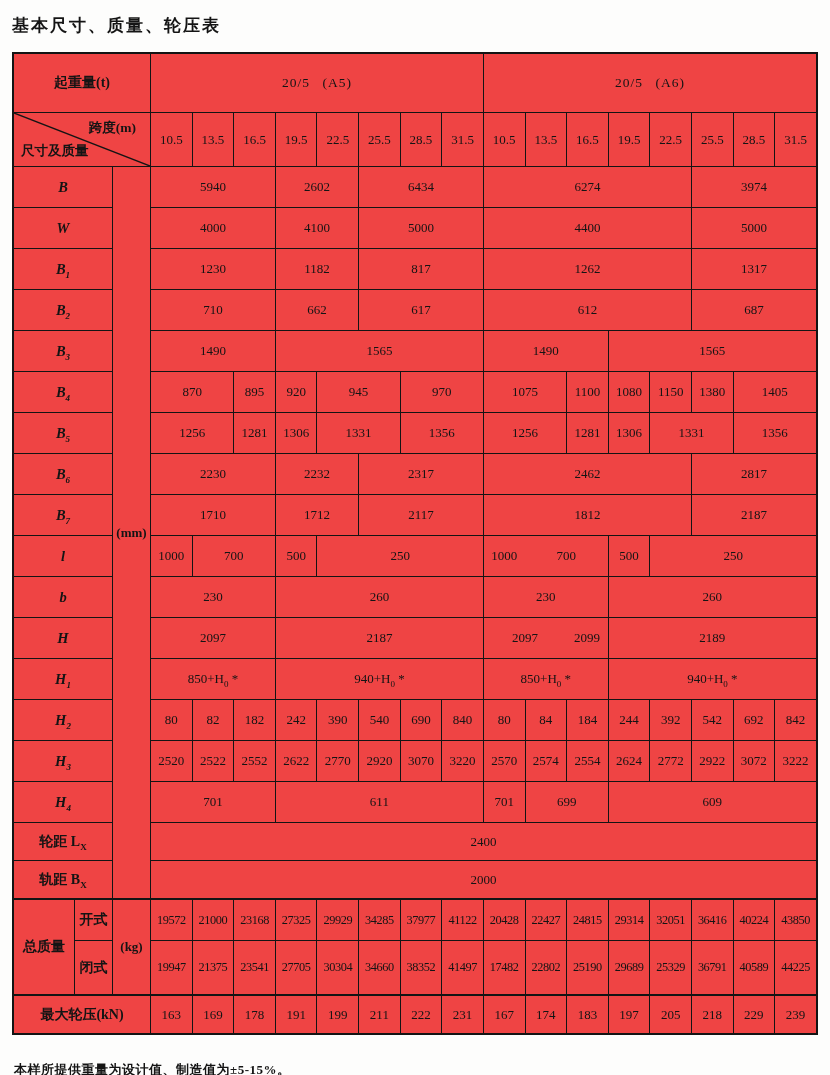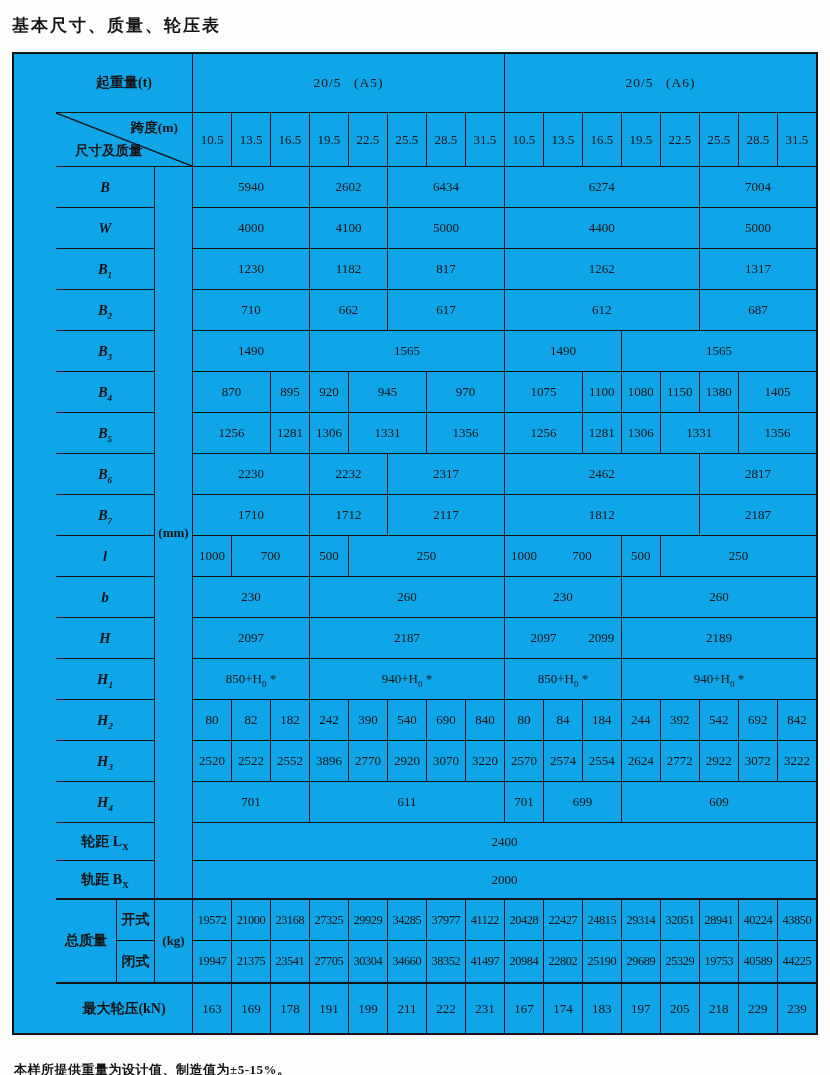--- a/index.html
+++ b/index.html
@@ -1,35 +1,35 @@
 <!DOCTYPE html>
 <html><head>
 <meta charset="utf-8">
 <style>
   html,body{margin:0;padding:0;background:#fdfdfc;}
   body{width:830px;height:1075px;font-family:"Liberation Serif","DejaVu Serif",serif;color:#141414;}
   .page{padding:6px 12px 0 12px;}
   .title{font-size:17px;font-weight:bold;margin:8px 0 15px 0;letter-spacing:2px;}
-  table{table-layout:fixed;width:806px;border-collapse:separate;border-spacing:0;border:2px solid #141414;background:#0ea5e9;padding-left:42px;}
+  table{table-layout:fixed;width:806px;border-collapse:separate;border-spacing:0;border:2px solid #141414;background:#ef4444;}
   td{border-left:1px solid #141414;border-top:1px solid #141414;text-align:center;vertical-align:middle;padding:0;overflow:hidden;white-space:nowrap;}
   tr.r0 > td{border-top:none;}
   td.le{border-left:none;}
   td.nb{border-left:none;}
   tr.thick > td{border-top-width:2px;}
   td.lbl{font-weight:bold;font-size:14px;}
   td.var{font-style:italic;font-size:14.5px;}
   td.unit{font-weight:bold;font-size:13px;}
   td.grp{font-size:13.5px;word-spacing:8px;letter-spacing:1px;}
   td.sph{font-size:13px;}
   td.val{font-size:13px;}
   td.sm{font-size:12.3px;letter-spacing:-0.4px;}
   sub{font-size:9px;line-height:0;}
   .diag{position:relative;}
   .diag .dtr{position:absolute;top:6px;right:14px;font-weight:bold;font-size:13.5px;margin-left:14px;}
-  .diag .dbl{position:absolute;bottom:6px;left:7px;font-weight:bold;font-size:13.5px;margin-left:12px;}
+  .diag .dbl{position:absolute;bottom:6px;left:7px;font-weight:bold;font-size:13.5px;}
   .dline{position:absolute;left:0;top:0;width:100%;height:100%;}
   .footnote{font-size:13px;font-weight:bold;margin:26px 0 0 2px;letter-spacing:0.5px;}
 </style>
 </head>
 <body>
 
 <div class="page">
   <div class="title">基本尺寸、质量、轮压表</div>
 
   <table>
@@ -85,21 +85,21 @@
           <td class="sph">28.5</td>
           <td class="sph">31.5</td>
         </tr>
         <tr style="height: 41px;">
           <td colspan="2" class="lbl le var">B</td>
           <td rowspan="18" class="unit">(mm)</td>
           <td colspan="3" class="val">5940</td>
           <td colspan="2" class="val">2602</td>
           <td colspan="3" class="val">6434</td>
           <td colspan="5" class="val">6274</td>
-          <td colspan="3" class="val">7004</td>
+          <td colspan="3" class="val">3974</td>
         </tr>
         <tr style="height: 41px;">
           <td colspan="2" class="lbl le var">W</td>
           <td colspan="3" class="val">4000</td>
           <td colspan="2" class="val">4100</td>
           <td colspan="3" class="val">5000</td>
           <td colspan="5" class="val">4400</td>
           <td colspan="3" class="val">5000</td>
         </tr>
         <tr style="height: 41px;">
@@ -218,21 +218,21 @@
           <td class="val">392</td>
           <td class="val">542</td>
           <td class="val">692</td>
           <td class="val">842</td>
         </tr>
         <tr style="height: 41px;">
           <td colspan="2" class="lbl le var">H<sub>3</sub></td>
           <td class="val">2520</td>
           <td class="val">2522</td>
           <td class="val">2552</td>
-          <td class="val">3896</td>
+          <td class="val">2622</td>
           <td class="val">2770</td>
           <td class="val">2920</td>
           <td class="val">3070</td>
           <td class="val">3220</td>
           <td class="val">2570</td>
           <td class="val">2574</td>
           <td class="val">2554</td>
           <td class="val">2624</td>
           <td class="val">2772</td>
           <td class="val">2922</td>
@@ -265,44 +265,44 @@
           <td class="val sm">27325</td>
           <td class="val sm">29929</td>
           <td class="val sm">34285</td>
           <td class="val sm">37977</td>
           <td class="val sm">41122</td>
           <td class="val sm">20428</td>
           <td class="val sm">22427</td>
           <td class="val sm">24815</td>
           <td class="val sm">29314</td>
           <td class="val sm">32051</td>
-          <td class="val sm">28941</td>
+          <td class="val sm">36416</td>
           <td class="val sm">40224</td>
           <td class="val sm">43850</td>
         </tr>
-        <tr style="height: 42px;">
+        <tr style="height: 54px;">
           <td class="lbl">闭式</td>
           <td class="val sm">19947</td>
           <td class="val sm">21375</td>
           <td class="val sm">23541</td>
           <td class="val sm">27705</td>
           <td class="val sm">30304</td>
           <td class="val sm">34660</td>
           <td class="val sm">38352</td>
           <td class="val sm">41497</td>
-          <td class="val sm">20984</td>
+          <td class="val sm">17482</td>
           <td class="val sm">22802</td>
           <td class="val sm">25190</td>
           <td class="val sm">29689</td>
           <td class="val sm">25329</td>
-          <td class="val sm">19753</td>
+          <td class="val sm">36791</td>
           <td class="val sm">40589</td>
           <td class="val sm">44225</td>
         </tr>
-        <tr class="thick" style="height: 51px; border-radius: 11px;">
+        <tr class="thick" style="height: 39px; border-radius: 11px;">
           <td colspan="3" class="lbl le">最大轮压(kN)</td>
           <td class="val">163</td>
           <td class="val">169</td>
           <td class="val">178</td>
           <td class="val">191</td>
           <td class="val">199</td>
           <td class="val">211</td>
           <td class="val">222</td>
           <td class="val">231</td>
           <td class="val">167</td>

